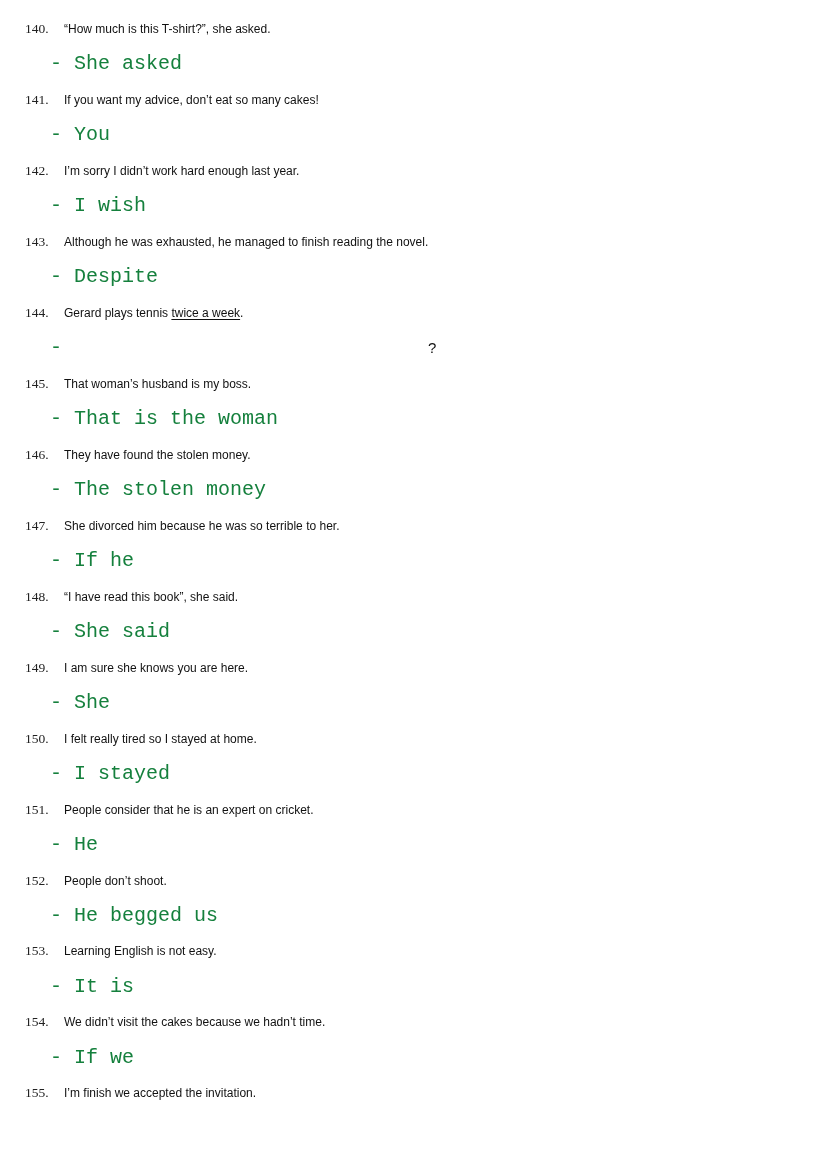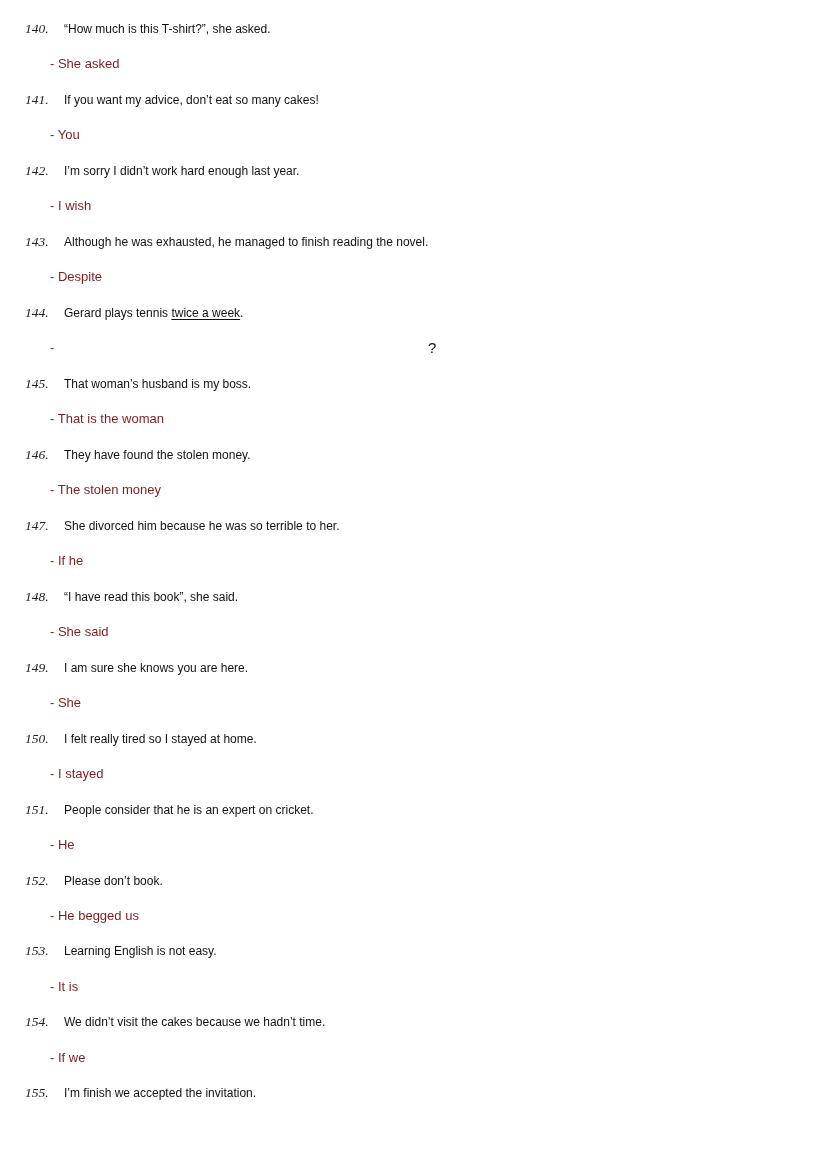--- a/index.html
+++ b/index.html
@@ -1,29 +1,29 @@
 <!DOCTYPE html>
 <html><head>
 <meta charset="utf-8">
 <style>
   html, body { margin: 0; padding: 0; background: #ffffff; }
   body { width: 828px; height: 1172px; position: relative; overflow: hidden; color: #1a1a1a; }
   .page { position: absolute; left: 0; top: 0; width: 828px; height: 1172px; }
   .line { position: absolute; left: 0; height: 24px; line-height: 24px; white-space: nowrap; }
   .q .num {
     position: absolute; left: 25px; top: 0;
-    font-family: "Liberation Serif", serif; font-size: 13.5px; color: #222; font-style: italic;
+    font-family: "Liberation Serif", serif; font-size: 13.5px; color: #222;
   }
   .q .text {
     position: absolute; left: 64px; top: 0;
     font-family: "Liberation Sans", sans-serif; font-size: 12px; color: #111;
   }
   .a .text {
     position: absolute; left: 50px; top: 0;
-    font-family: Liberation Sans, sans-serif; font-size: 13px; color: #7f1d1d;
+    font-family: Liberation Mono, monospace; font-size: 20px; color: #15803d;
   }
   .a .qmark {
     position: absolute; left: 428px; top: 0;
     font-family: "Liberation Sans", sans-serif; font-size: 15px; color: #111;
   }
   u { text-underline-offset: 2px; }
 </style>
 </head>
 <body>
 
@@ -121,21 +121,21 @@
   <div class="line q" style="top:798px">
     <span class="num">151.</span>
     <span class="text">People consider that he is an expert on cricket.</span>
   </div>
   <div class="line a" style="top:833px">
     <span class="text">- He</span>
   </div>
 
   <div class="line q" style="top:869px">
     <span class="num">152.</span>
-    <span class="text">Please don’t book.</span>
+    <span class="text">People don’t shoot.</span>
   </div>
   <div class="line a" style="top:904px">
     <span class="text">- He begged us</span>
   </div>
 
   <div class="line q" style="top:939px">
     <span class="num">153.</span>
     <span class="text">Learning English is not easy.</span>
   </div>
   <div class="line a" style="top:975px">

